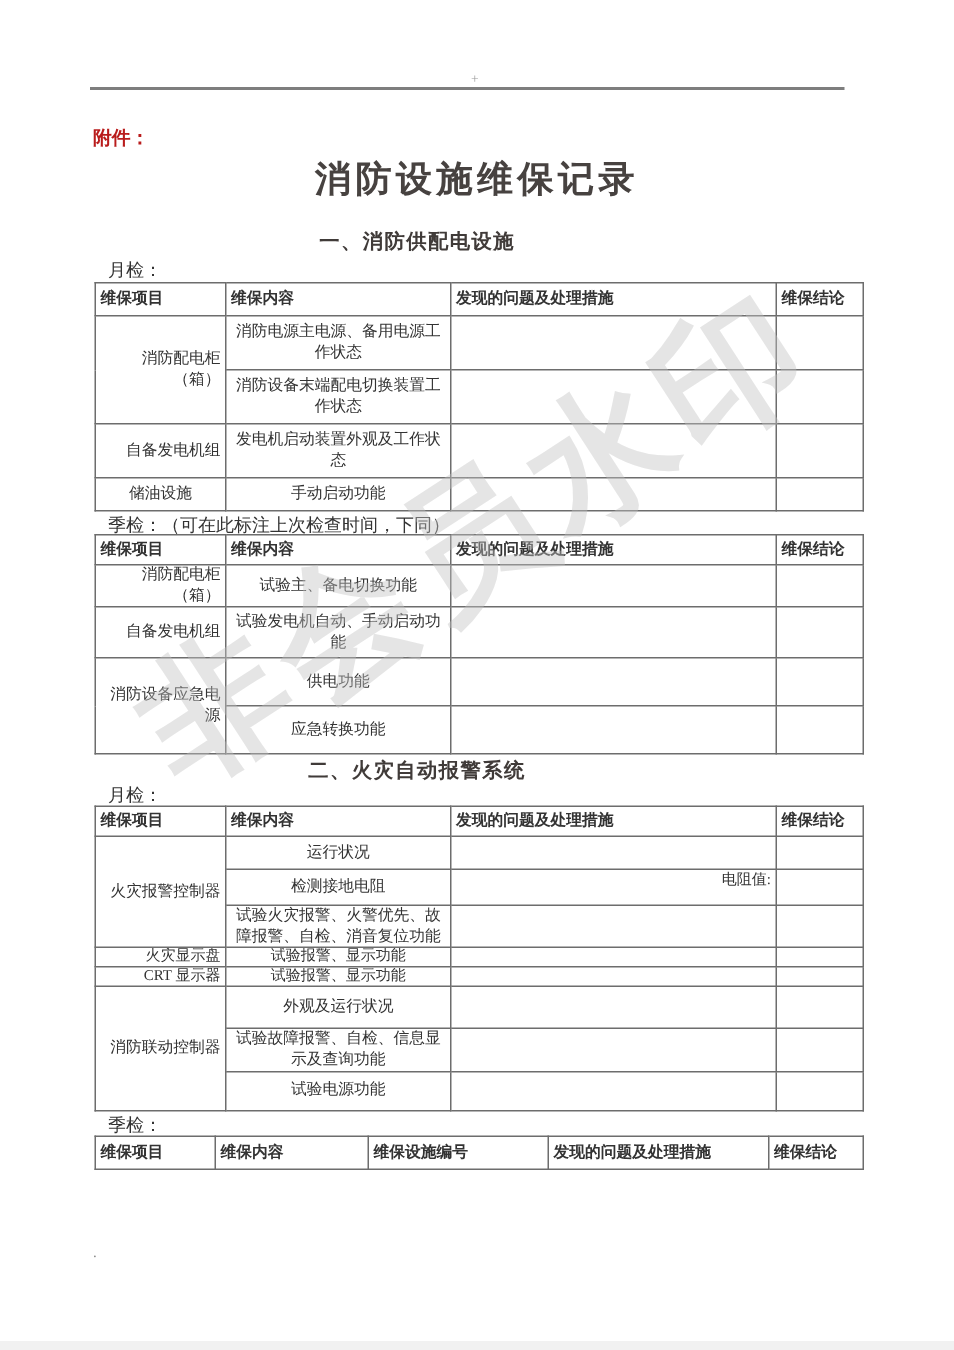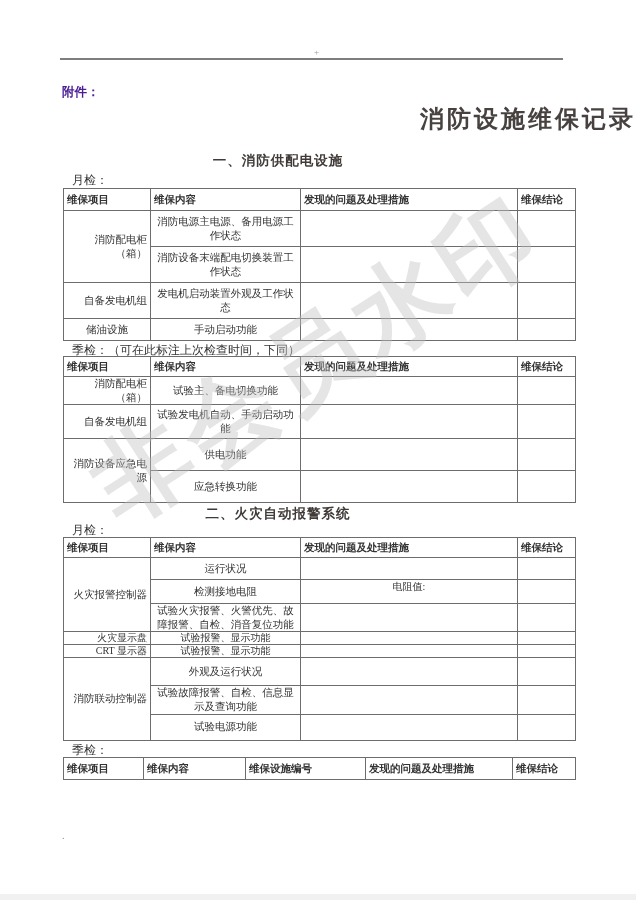--- a/index.html
+++ b/index.html
@@ -15,25 +15,25 @@
   .header-rule{
     position:absolute;left:60px;top:58px;width:503px;height:0;
     border-top:2px solid #7e7e7e;
   }
   .center-mark{
     position:absolute;left:314px;top:47px;
     font-size:9px;color:#9a9a9a;
   }
   .attachment{
     position:absolute;left:62px;top:84px;
-    font-size:12.5px;font-weight:bold;color:#4c1d95;
+    font-size:12.5px;font-weight:bold;color:#b91c1c;
   }
   .doc-title{
     position:absolute;left:0;top:103px;width:636px;
-    text-align:right;font-size:24px;font-weight:600;
+    text-align:center;font-size:24px;font-weight:600;
     letter-spacing:3px;color:#474240;
   }
   .section-heading{
     position:absolute;left:0;width:556px;text-align:center;
     font-size:13.5px;font-weight:bold;color:#403b39;letter-spacing:1px;
   }
   .sec1{top:152px;}
   .sec2{top:505px;}
   .check-label{
     position:absolute;left:72px;
@@ -56,21 +56,21 @@
     border:1px solid #6d6d6d;
     padding:0 3px;
     vertical-align:middle;
     overflow:hidden;
     line-height:1.3;
     font-weight:normal;
   }
   th{font-weight:bold;text-align:left;}
   td.item{text-align:right;}
   td.content{text-align:center;}
-  td.problem{vertical-align:top;text-align:center;font-size:10px;}
+  td.problem{vertical-align:top;text-align:right;font-size:10px;}
   .h22{height:22px;} .h20{height:20px;}
   .r36{height:36px;} .r34{height:34px;}
   .r32{height:32px;} .r28{height:28px;}
   .r26{height:26px;} .r24{height:24px;margin-top:40px;} .r22{height:22px;}
   .r13{height:13px;}
   .r13 td{line-height:1.05;padding-top:0;padding-bottom:0;font-size:10px;}
   .watermark{
     position:absolute;left:18px;top:295px;width:600px;
     transform:rotate(-33deg);transform-origin:50% 50%;
     font-size:96px;font-weight:bold;color:#c2c2c2;opacity:0.42;

